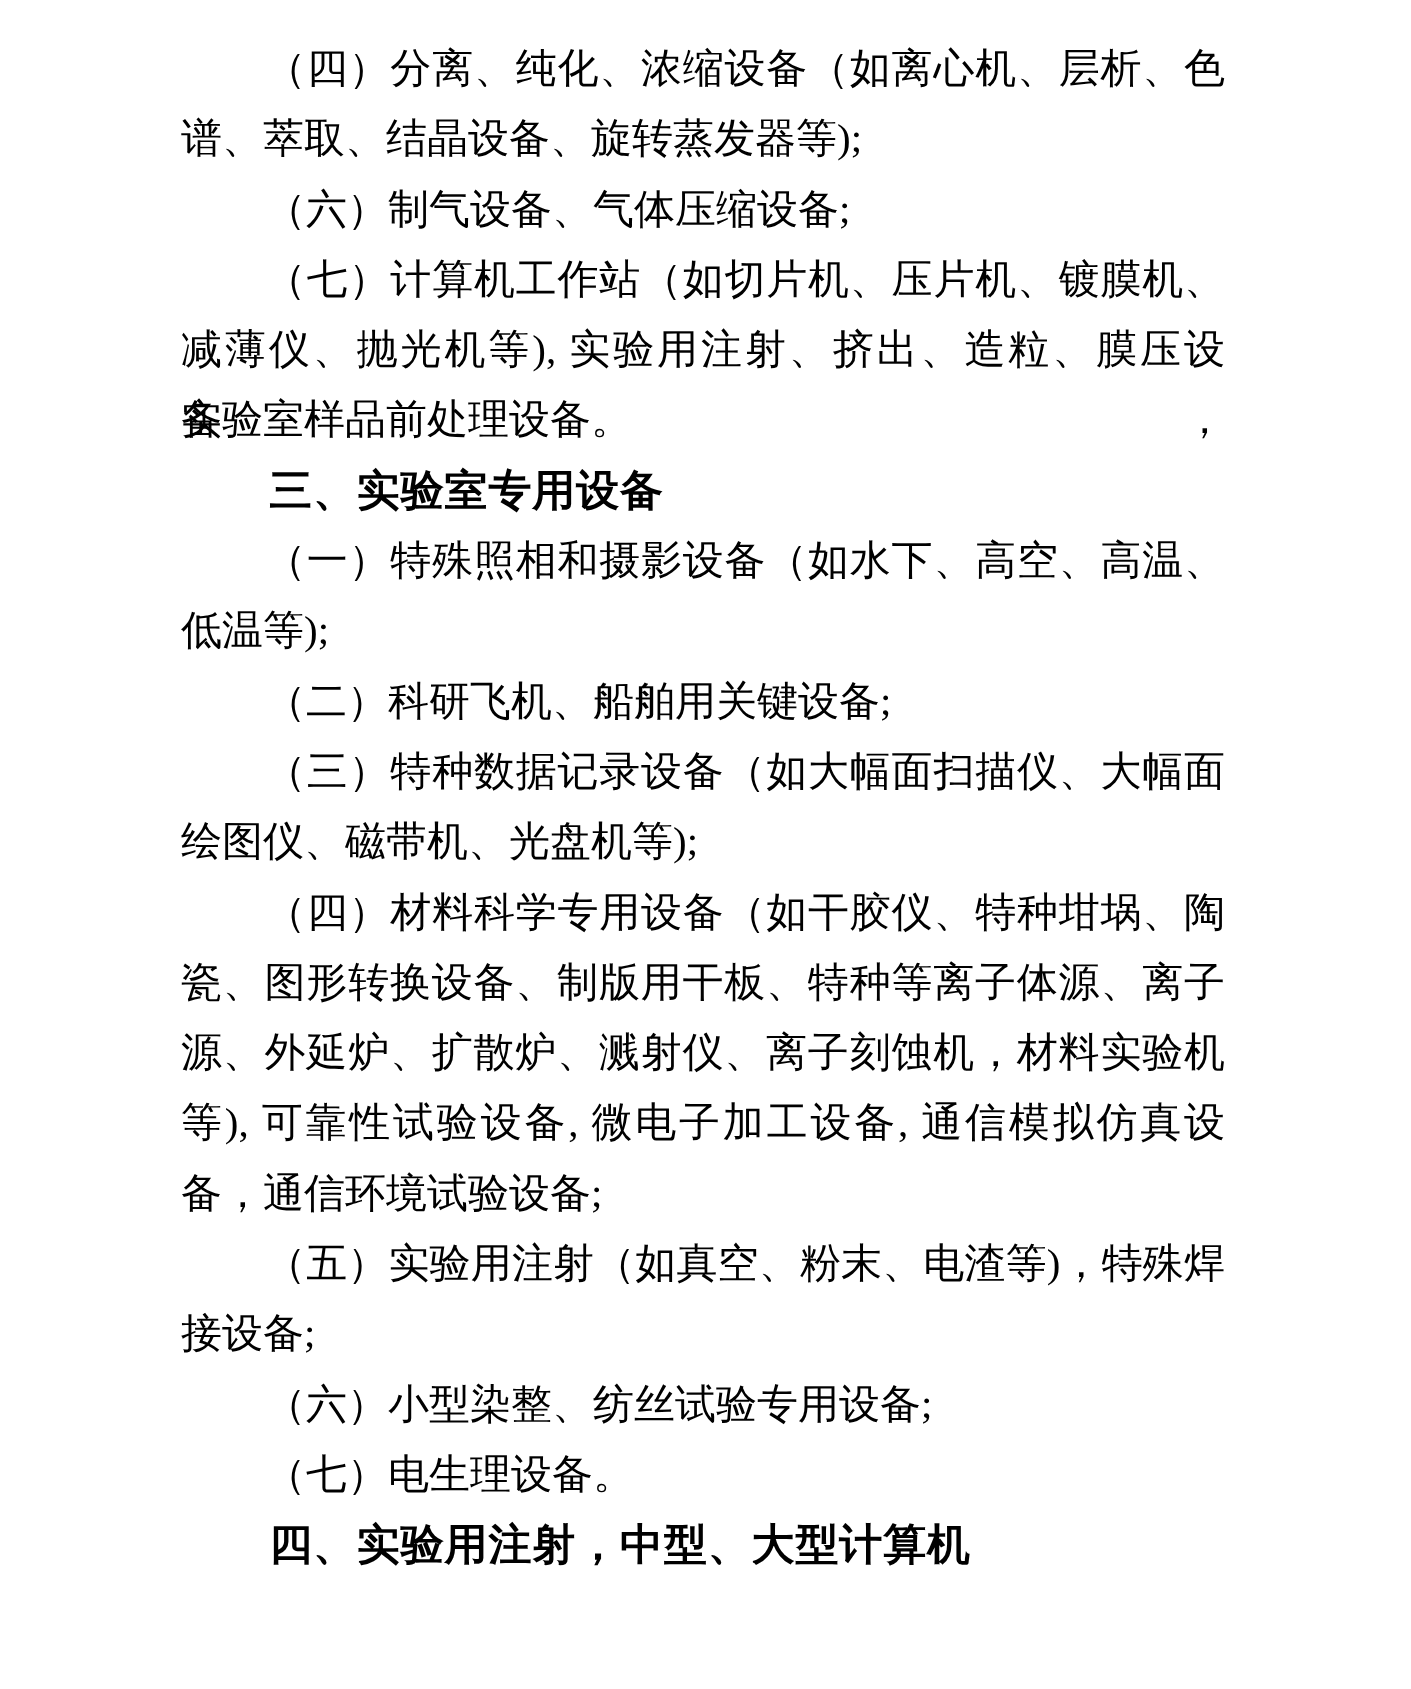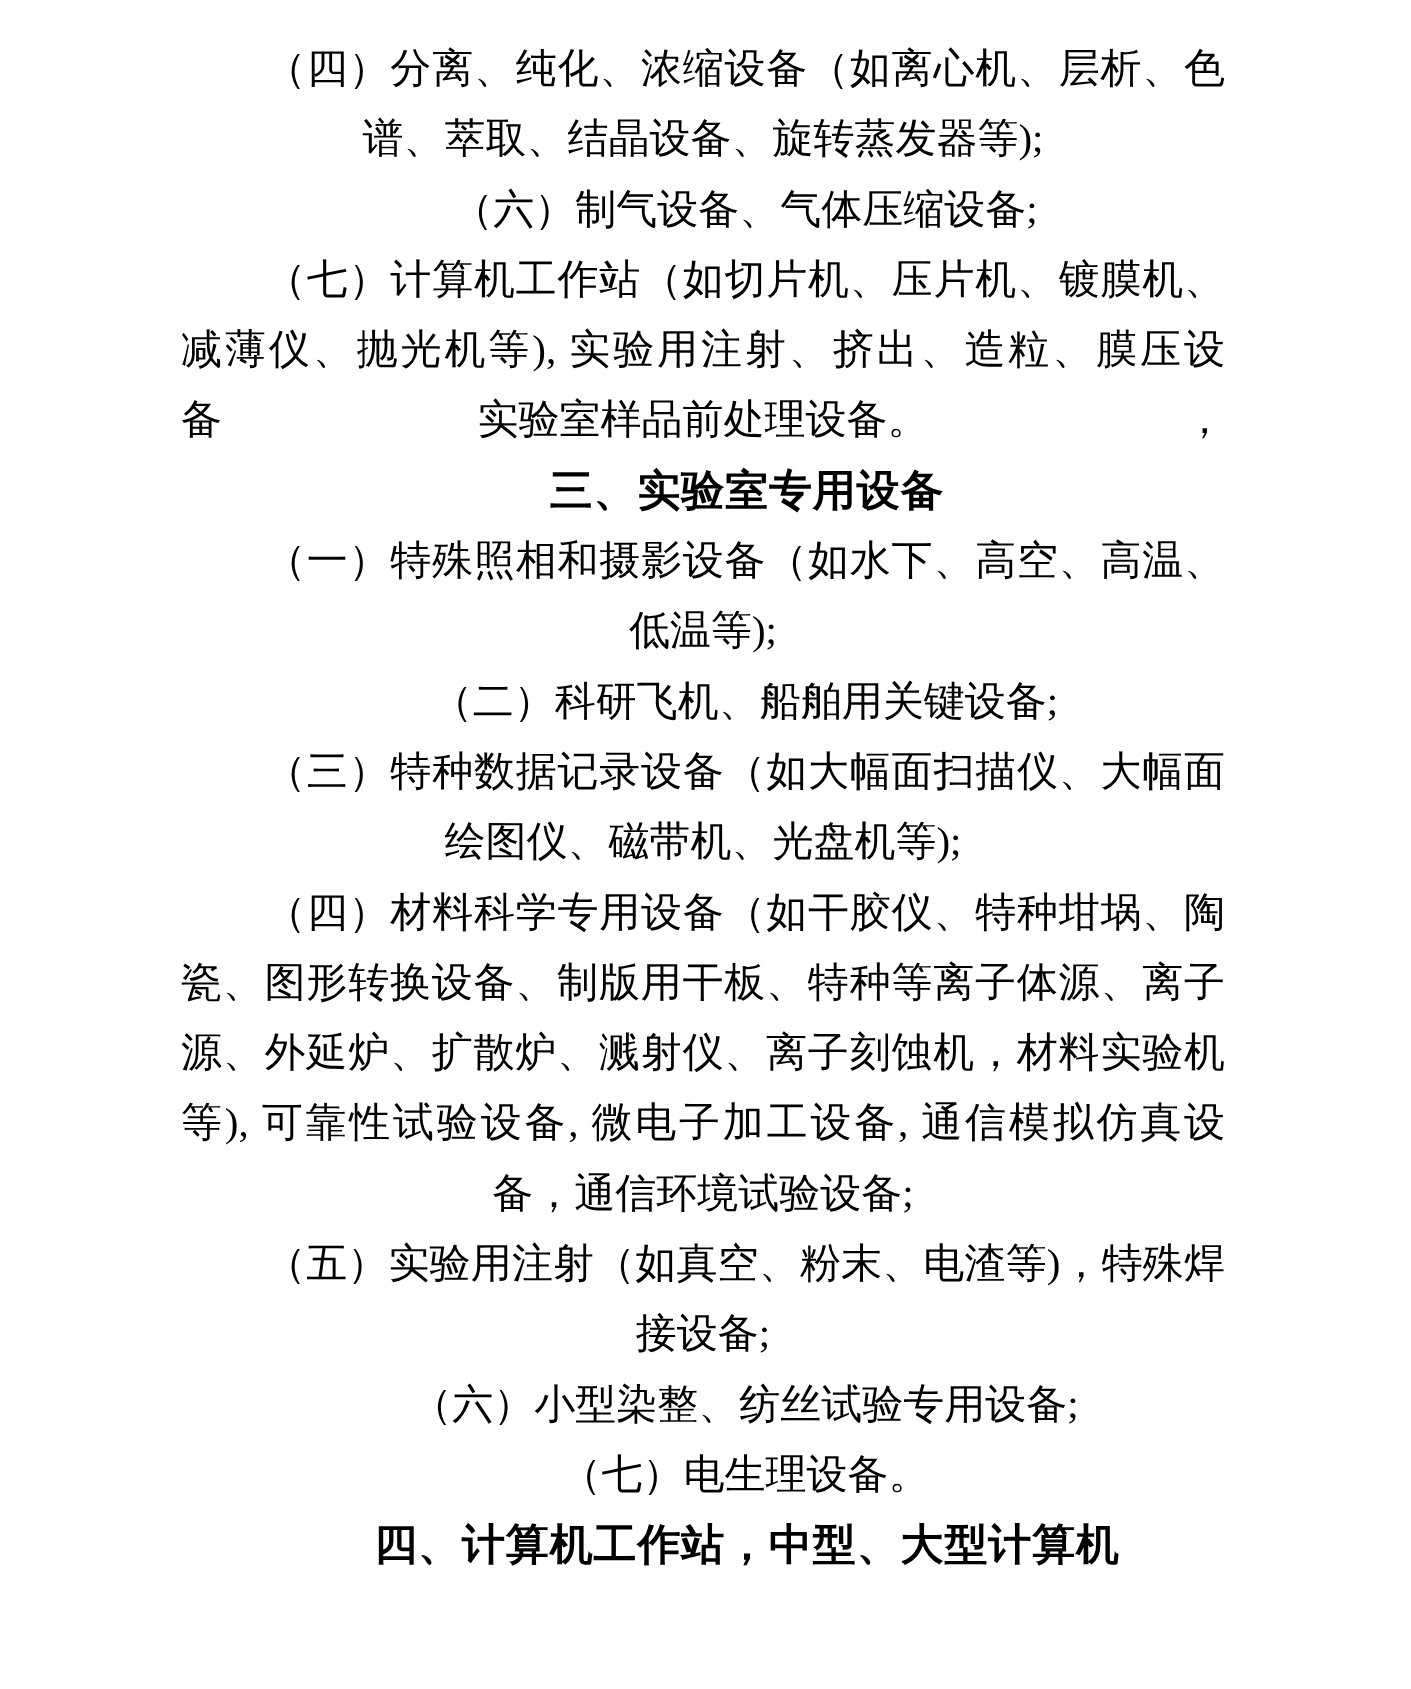--- a/index.html
+++ b/index.html
@@ -22,21 +22,20 @@
     width: 1044px;
   }
   .line {
     height: 70.3px;
     line-height: 70.3px;
     font-size: 41px;
     color: #000000;
     font-family: "Liberation Serif", "DejaVu Serif", serif;
     white-space: nowrap;
     overflow: visible;
-    text-align: center;
   }
   .line.indent {
     text-indent: 2.05em;
   }
   .line.fill {
     white-space: normal;
     text-align: justify;
     text-align-last: justify;
     text-justify: inter-character;
   }
@@ -66,15 +65,15 @@
       <div class="line">绘图仪、磁带机、光盘机等);</div>
       <div class="line indent fill">（四）材料科学专用设备（如干胶仪、特种坩埚、陶</div>
       <div class="line fill">瓷、图形转换设备、制版用干板、特种等离子体源、离子</div>
       <div class="line fill">源、外延炉、扩散炉、溅射仪、离子刻蚀机，材料实验机</div>
       <div class="line fill">等), 可靠性试验设备, 微电子加工设备, 通信模拟仿真设</div>
       <div class="line">备，通信环境试验设备;</div>
       <div class="line indent fill">（五）实验用注射（如真空、粉末、电渣等)，特殊焊</div>
       <div class="line">接设备;</div>
       <div class="line indent">（六）小型染整、纺丝试验专用设备;</div>
       <div class="line indent">（七）电生理设备。</div>
-      <div class="line indent heading">四、计算机工作站，中型、大型计算机</div>
+      <div class="line indent heading">四、实验用注射，中型、大型计算机</div>
     </div>
 </div>
 
 </body></html>

